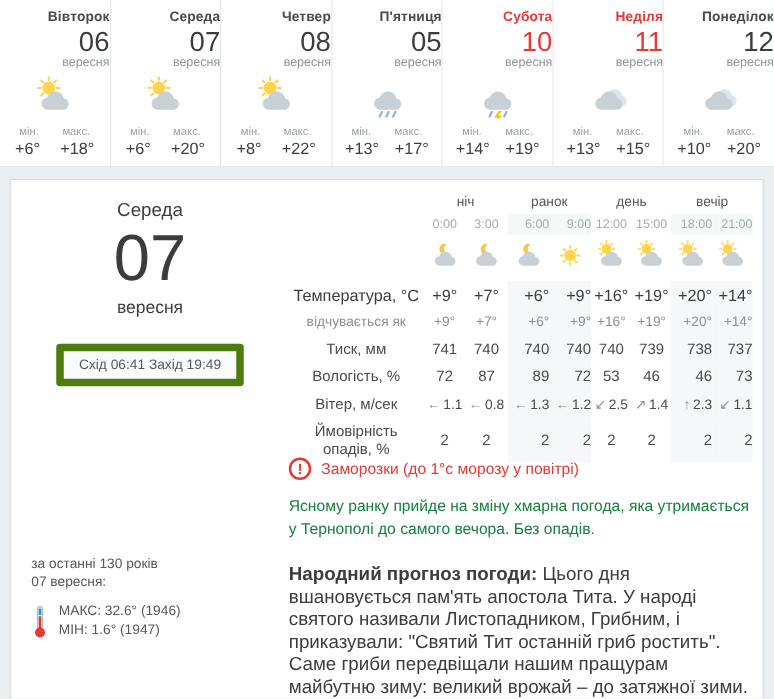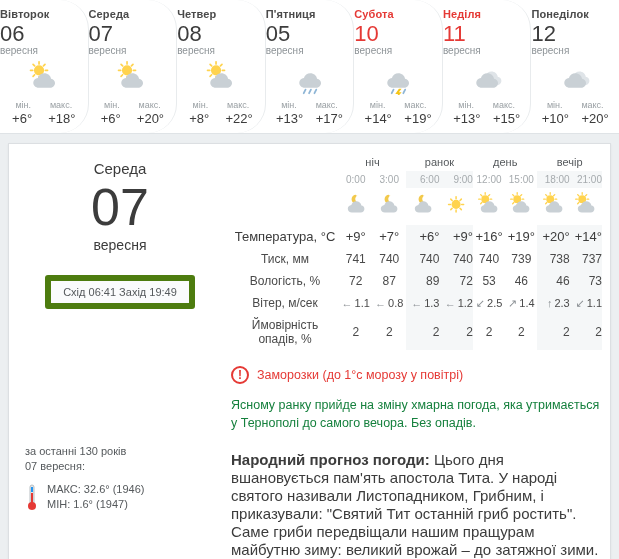--- a/index.html
+++ b/index.html
@@ -18,23 +18,22 @@
   .week {
     display: flex;
     background: #fff;
     border-bottom: 1px solid #dfe3e6;
     height: 134px;
   }
   .day {
     flex: 1;
     position: relative;
     padding-top: 8px;
-    text-align: left;
+    text-align: right;
     border-right: 1px solid #e8ebed;
-    border-radius: 29px;
   }
   .day:last-child { border-right: none; }
   .day-name {
     font-size: 11px;
     color: #4a4a4a;
     font-weight: bold;
     letter-spacing: .1px;
   }
   .day-name.weekend { color: #e53935; }
   .day-num {
@@ -541,20 +540,31 @@
               <td class="rowlabel">Температура, °C</td>
               <td class="">+9°</td>
               <td class="">+7°</td>
               <td class="alt">+6°</td>
               <td class="alt">+9°</td>
               <td class="">+16°</td>
               <td class="">+19°</td>
               <td class="alt">+20°</td>
               <td class="alt">+14°</td>
             </tr>
+            <tr class="data-row small">
+              <td class="rowlabel">відчувається як</td>
+              <td class="">+9°</td>
+              <td class="">+7°</td>
+              <td class="alt">+6°</td>
+              <td class="alt">+9°</td>
+              <td class="">+16°</td>
+              <td class="">+19°</td>
+              <td class="alt">+20°</td>
+              <td class="alt">+14°</td>
+            </tr>
             <tr class="data-row mid">
               <td class="rowlabel">Тиск, мм</td>
               <td class="">741</td>
               <td class="">740</td>
               <td class="alt">740</td>
               <td class="alt">740</td>
               <td class="">740</td>
               <td class="">739</td>
               <td class="alt">738</td>
               <td class="alt">737</td>

